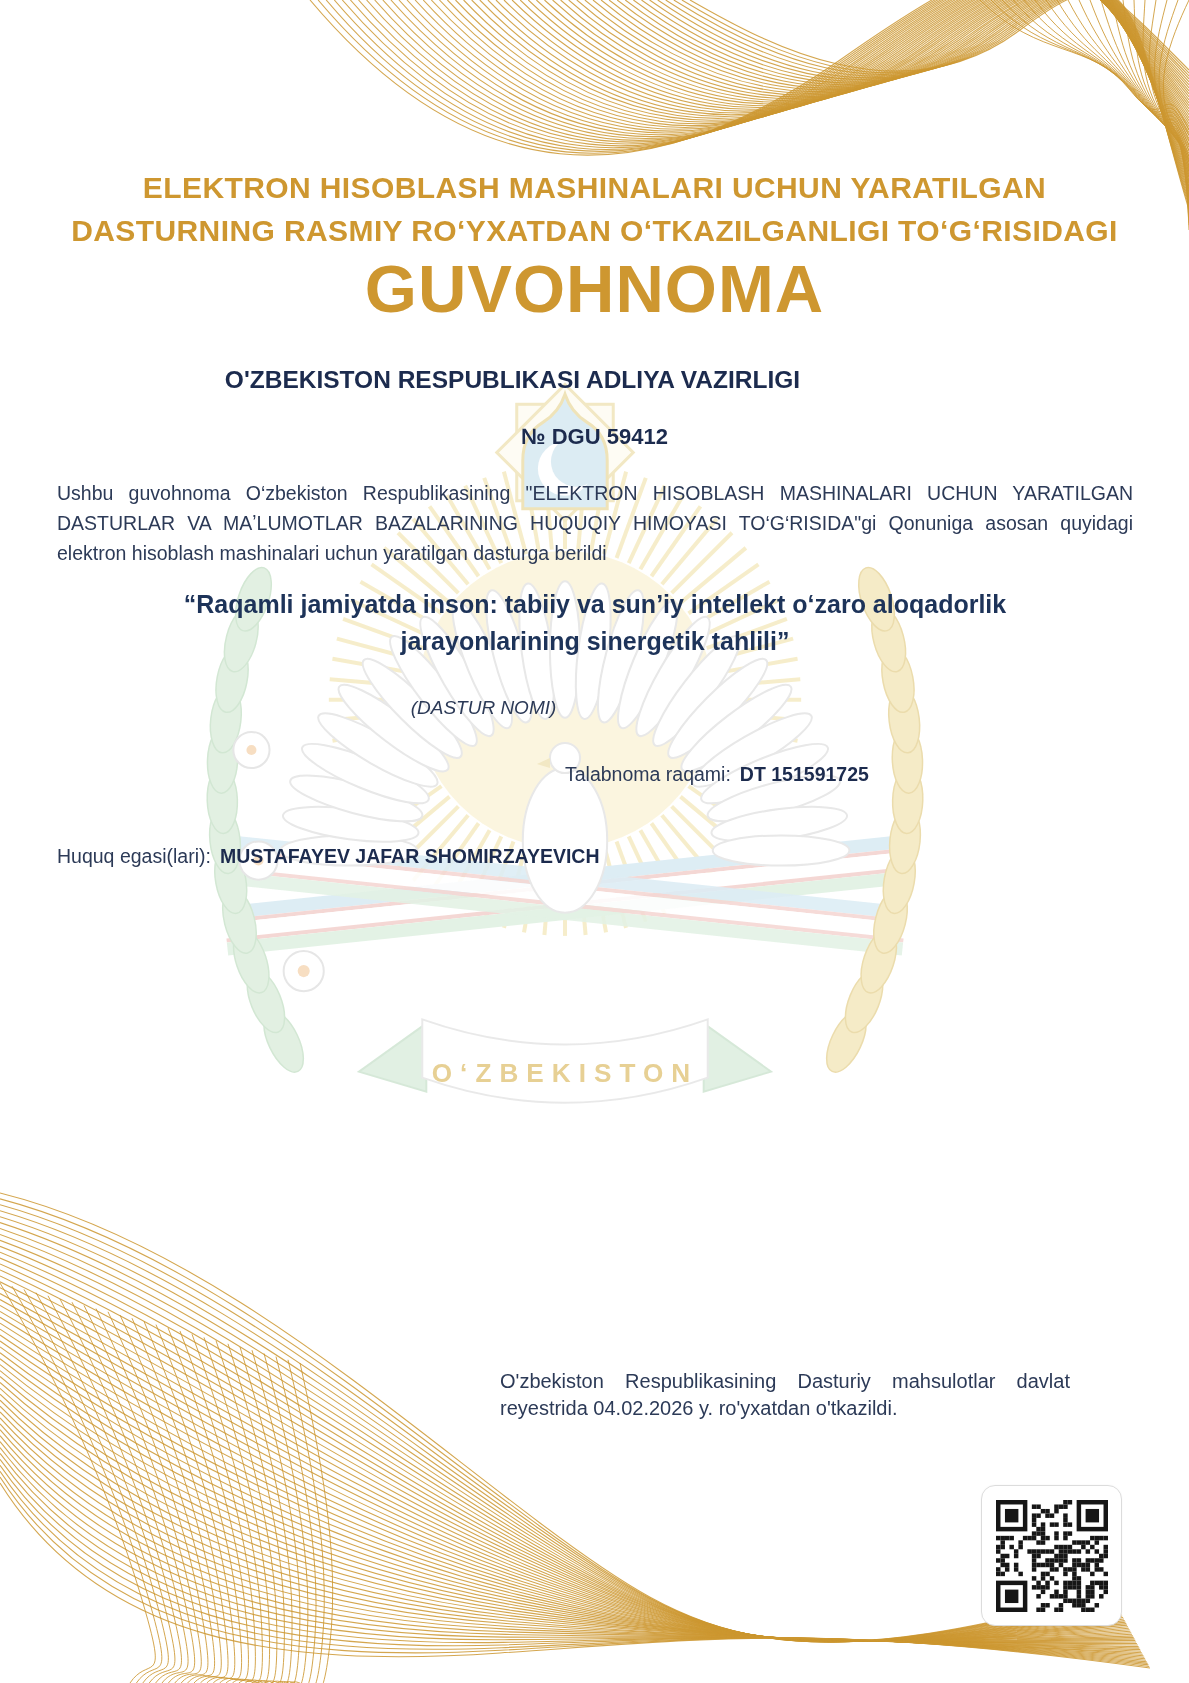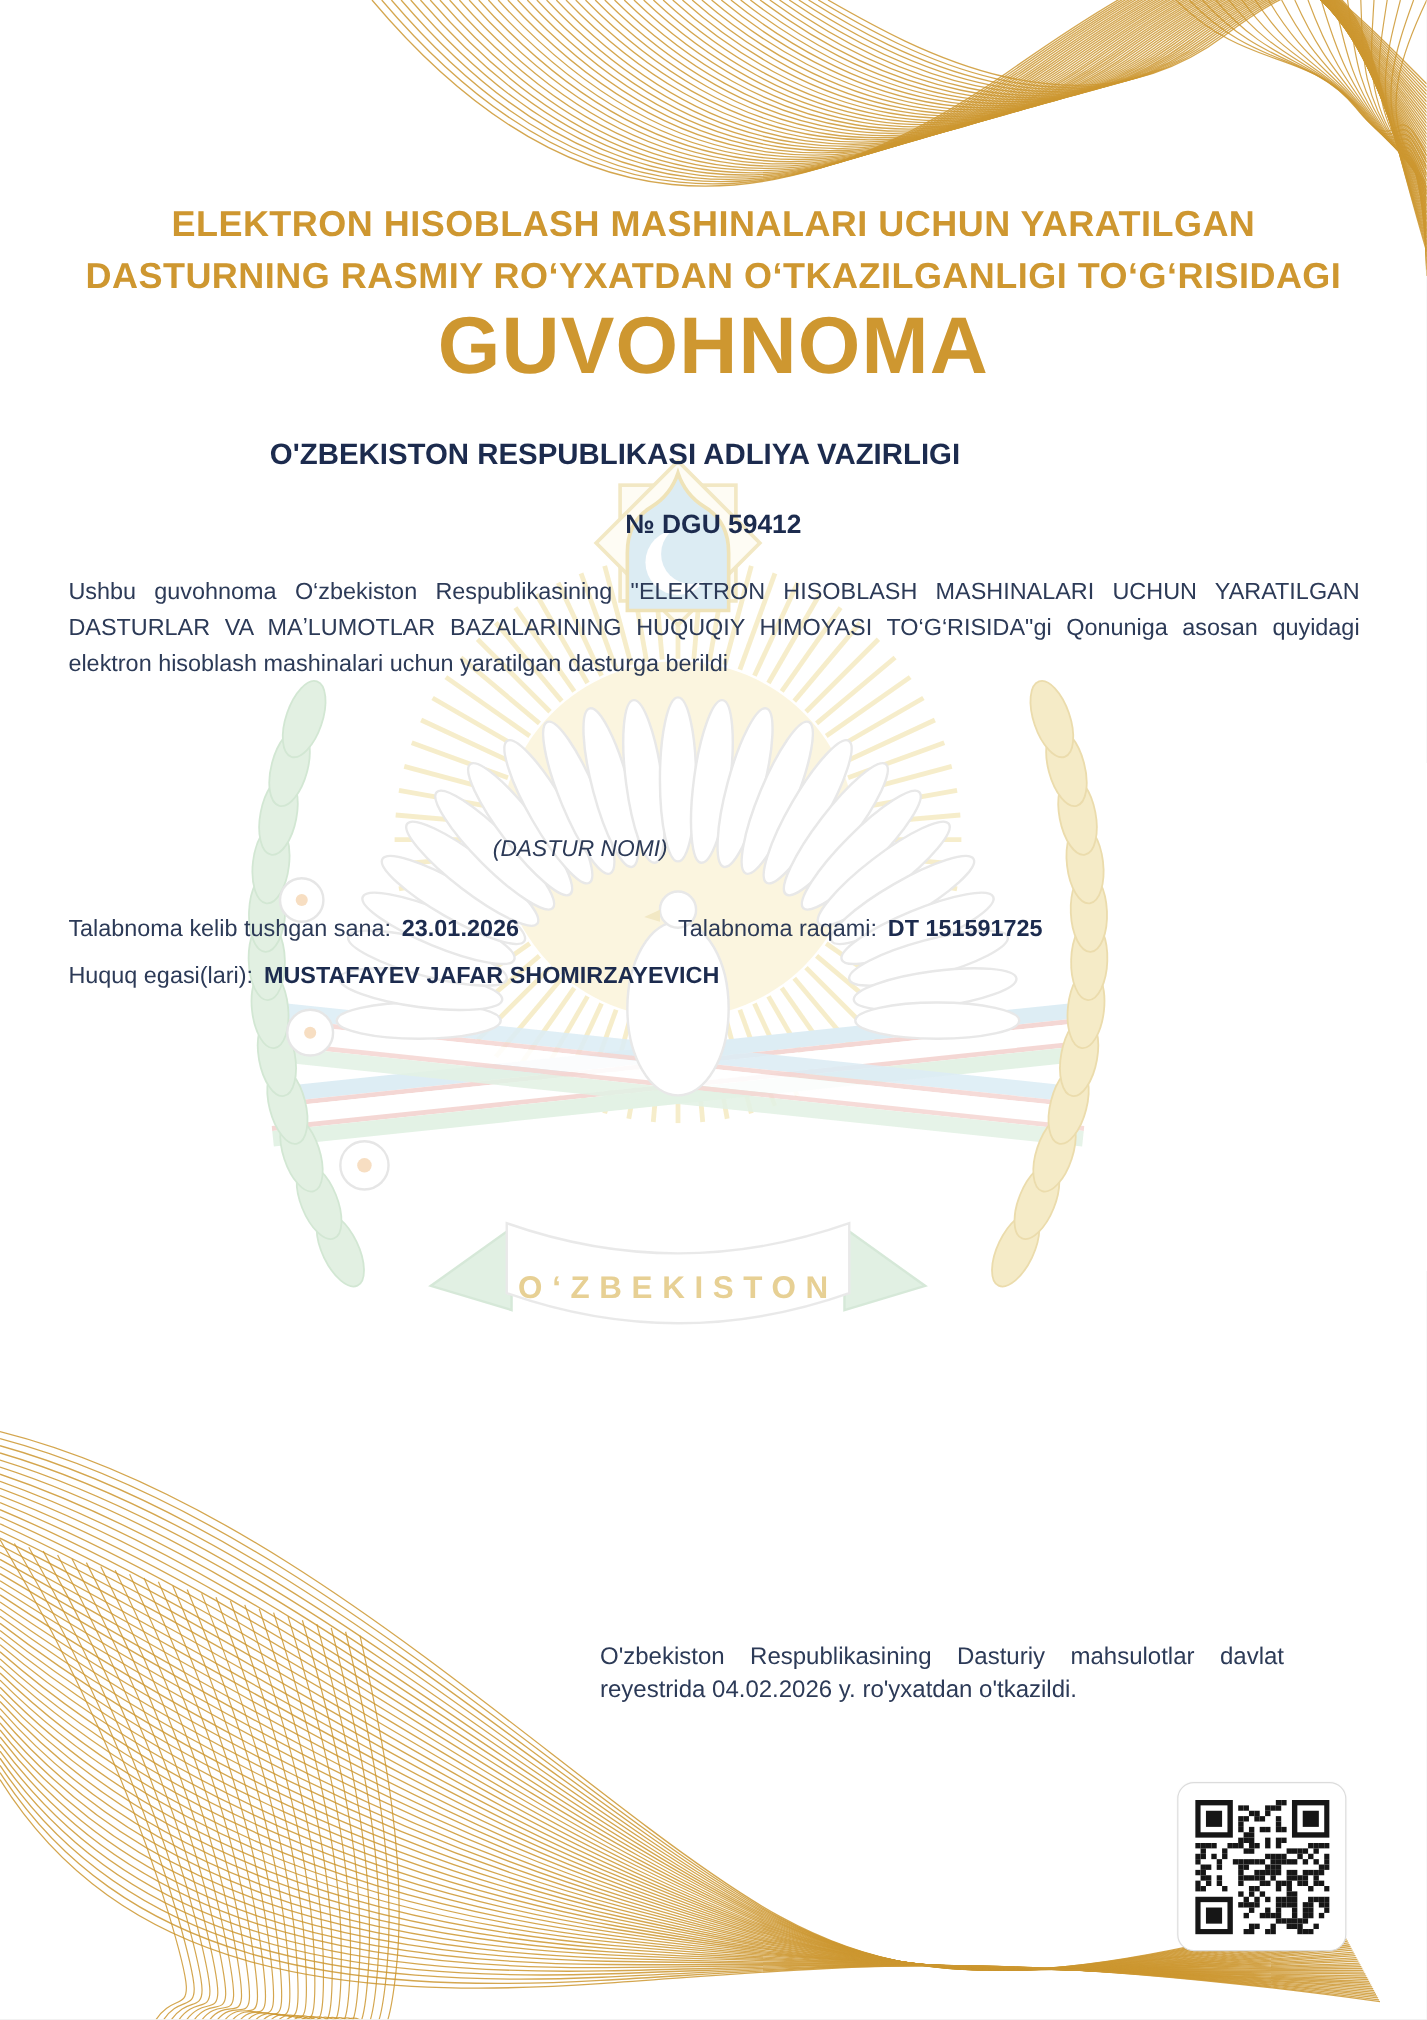--- a/index.html
+++ b/index.html
@@ -396,29 +396,27 @@
   <div class="txt hdr-sub">
     <div>ELEKTRON HISOBLASH MASHINALARI UCHUN YARATILGAN</div>
     <div>DASTURNING RASMIY RO‘YXATDAN O‘TKAZILGANLIGI TO‘G‘RISIDAGI</div>
   </div>
 
   <div class="txt authority">O'ZBEKISTON RESPUBLIKASI ADLIYA VAZIRLIGI</div>
   <div class="txt cert-no">№ DGU 59412</div>
 
   <div class="txt grant">Ushbu guvohnoma O‘zbekiston Respublikasining "ELEKTRON HISOBLASH MASHINALARI UCHUN YARATILGAN DASTURLAR VA MAʼLUMOTLAR BAZALARINING HUQUQIY HIMOYASI TO‘G‘RISIDA"gi Qonuniga asosan quyidagi elektron hisoblash mashinalari uchun yaratilgan dasturga berildi</div>
 
+  <div class="txt prog-name">“Raqamli jamiyatda inson: tabiiy va sun’iy intellekt o‘zaro aloqadorlik jarayonlarining sinergetik tahlili”</div>
   <div class="txt prog-caption">(DASTUR NOMI)</div>
 
-  <div class="txt row" style="top:763px;left:57px">
-    <span>Talabnoma kelib tushgan sana:</span><span class="val">23.01.2026</span>
-  </div>
   <div class="txt row" style="top:763px;left:565px">
     <span>Talabnoma raqami:</span><span class="val">DT 151591725</span>
   </div>
-  <div class="txt row" style="top:802px;left:57px">
+  <div class="txt row" style="top:845px;left:57px">
     <span>Huquq egasi(lari):</span><span class="val">MUSTAFAYEV JAFAR SHOMIRZAYEVICH</span>
   </div>
 
   <div class="txt reg-note">O'zbekiston Respublikasining Dasturiy mahsulotlar davlat reyestrida 04.02.2026 y. ro'yxatdan o'tkazildi.</div>
 
   <div class="abs qr-box">
     <svg id="qr-svg" width="112" height="112" viewBox="0 0 100 100">
         <rect x="60" y="0" width="4" height="4" fill="#161616"></rect>
         <rect x="64" y="0" width="4" height="4" fill="#161616"></rect>
         <rect x="32" y="4" width="4" height="4" fill="#161616"></rect>

